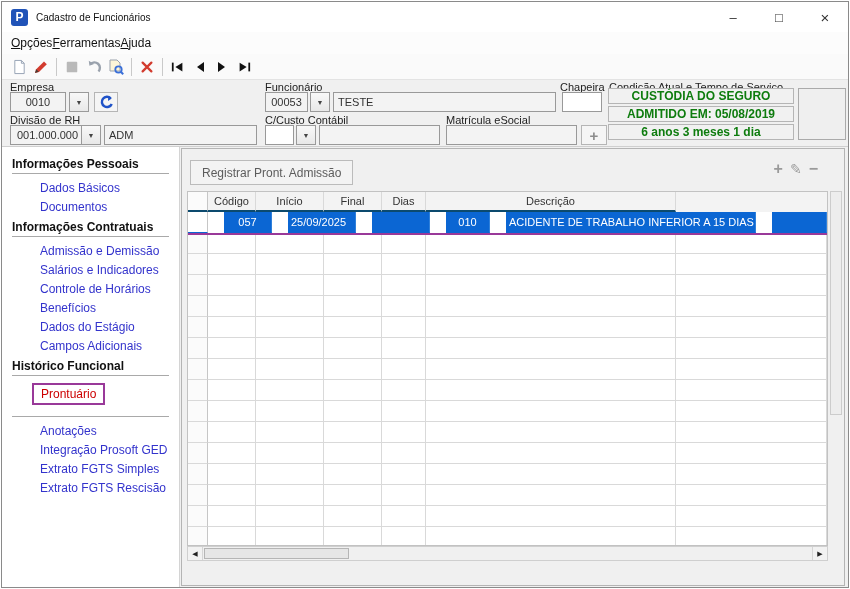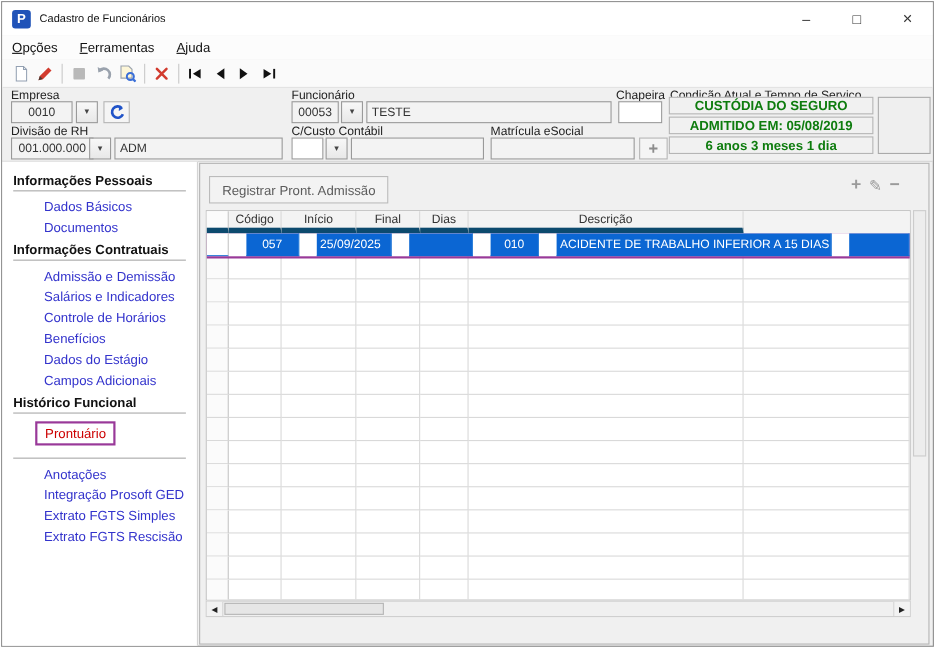--- a/index.html
+++ b/index.html
@@ -7,21 +7,21 @@
   .window { position:relative; width:848px; height:587px; margin:1px; border:1px solid #8a8a8a; background:#f0f0f0; overflow:hidden; }
 
   
   .titlebar { height:30px; background:#fff; display:flex; align-items:center; padding-left:9px; }
   .app-icon { width:17px; height:17px; background:#2053b8; border-radius:3px; color:#fff; font-weight:bold; font-size:12px; display:flex; align-items:center; justify-content:center; }
   .titlebar .title { margin-left:8px; font-size:10px; color:#111; }
   .win-controls { margin-left:auto; display:flex; height:100%; }
   .win-btn { width:46px; height:100%; display:flex; align-items:center; justify-content:center; font-size:13px; color:#333; cursor:default; }
 
   
-  .menubar { height:22px; background:#fcfcfc; display:flex; align-items:center; padding-left:9px; gap:20px; font-size:12px; color:#111; }
+  .menubar { height:22px; background:#fcfcfc; display:flex; align-items:center; padding-left:9px; font-size:12px; color:#111; }
   .menu-item u { text-decoration:underline; }
 
   
   .toolbar { height:26px; display:flex; align-items:center; padding-left:6px; background:#fafafa; border-bottom:1px solid #e3e3e3; }
   .tbtn { width:22px; height:22px; display:flex; align-items:center; justify-content:center; }
   .tsep { width:1px; height:18px; background:#c9c9c9; margin:0 4px; }
 
   
   .formarea { position:relative; height:66px; background:#f0f0f0; font-size:11px; color:#222; }
   .flabel { position:absolute; white-space:nowrap; }
@@ -45,21 +45,21 @@
   .panel { flex:1; margin:1px 3px 3px 1px; border:1px solid #b4b4b4; background:#f0f0f0; position:relative; overflow:hidden; }
   .reg-btn { position:absolute; left:8px; top:11px; height:25px; padding:0 11px; background:#f3f3f3; border:1px solid #bbb; font-size:12px; color:#5c5c5c; font-family:"Liberation Sans",sans-serif; }
   .grid-icons { position:absolute; right:26px; top:12px; display:flex; gap:7px; align-items:center; color:#9a9a9a; }
   .gi { font-size:16px; font-weight:bold; line-height:16px; }
   .gi.pencil { font-size:14px; font-weight:normal; }
 
   .grid { position:absolute; left:5px; top:42px; right:16px; background:#fff; border:1px solid #c2c2c2; }
   .grow { display:grid; grid-template-columns:20px 48px 68px 58px 44px 250px 1fr; height:21px; }
   .grow.header { height:20px; background:#f3f3f3; }
   .gcell { border-right:1px solid #d9d9d9; border-bottom:1px solid #d9d9d9; font-size:11px; color:#222; display:flex; align-items:center; padding:0 3px; overflow:hidden; white-space:nowrap; }
-  .grow.header .gcell { justify-content:center; border-bottom:5px solid #0c4a6e; color:#333; }
+  .grow.header .gcell { justify-content:center; border-bottom:2px solid #0c4a6e; color:#333; }
   .gcell.ind { background:#fbfbfb; border-right:1px solid #c6c6c6; }
   .grow.selected { outline:2px solid #993999; outline-offset:0; position:relative; z-index:2;gap:16px; }
   .grow.selected .gcell { background:#0b66d3; color:#fff; border-right-color:#2f80da; border-bottom-color:#0b66d3; }
   .grow.selected .gcell.ind { background:#fff; border-right-color:#c6c6c6; }
   .gcell.c-center { justify-content:center; }
   .gbody { height:333px; overflow:hidden; }
 
   .hscroll { position:absolute; left:5px; right:16px; top:397px; height:15px; background:#f0f0f0; border:1px solid #cfcfcf; display:flex; align-items:stretch; }
   .harrow { width:15px; display:flex; align-items:center; justify-content:center; font-size:7px; color:#222; background:#f2f2f2; }
   .harrow.left { border-right:1px solid #d5d5d5; }

